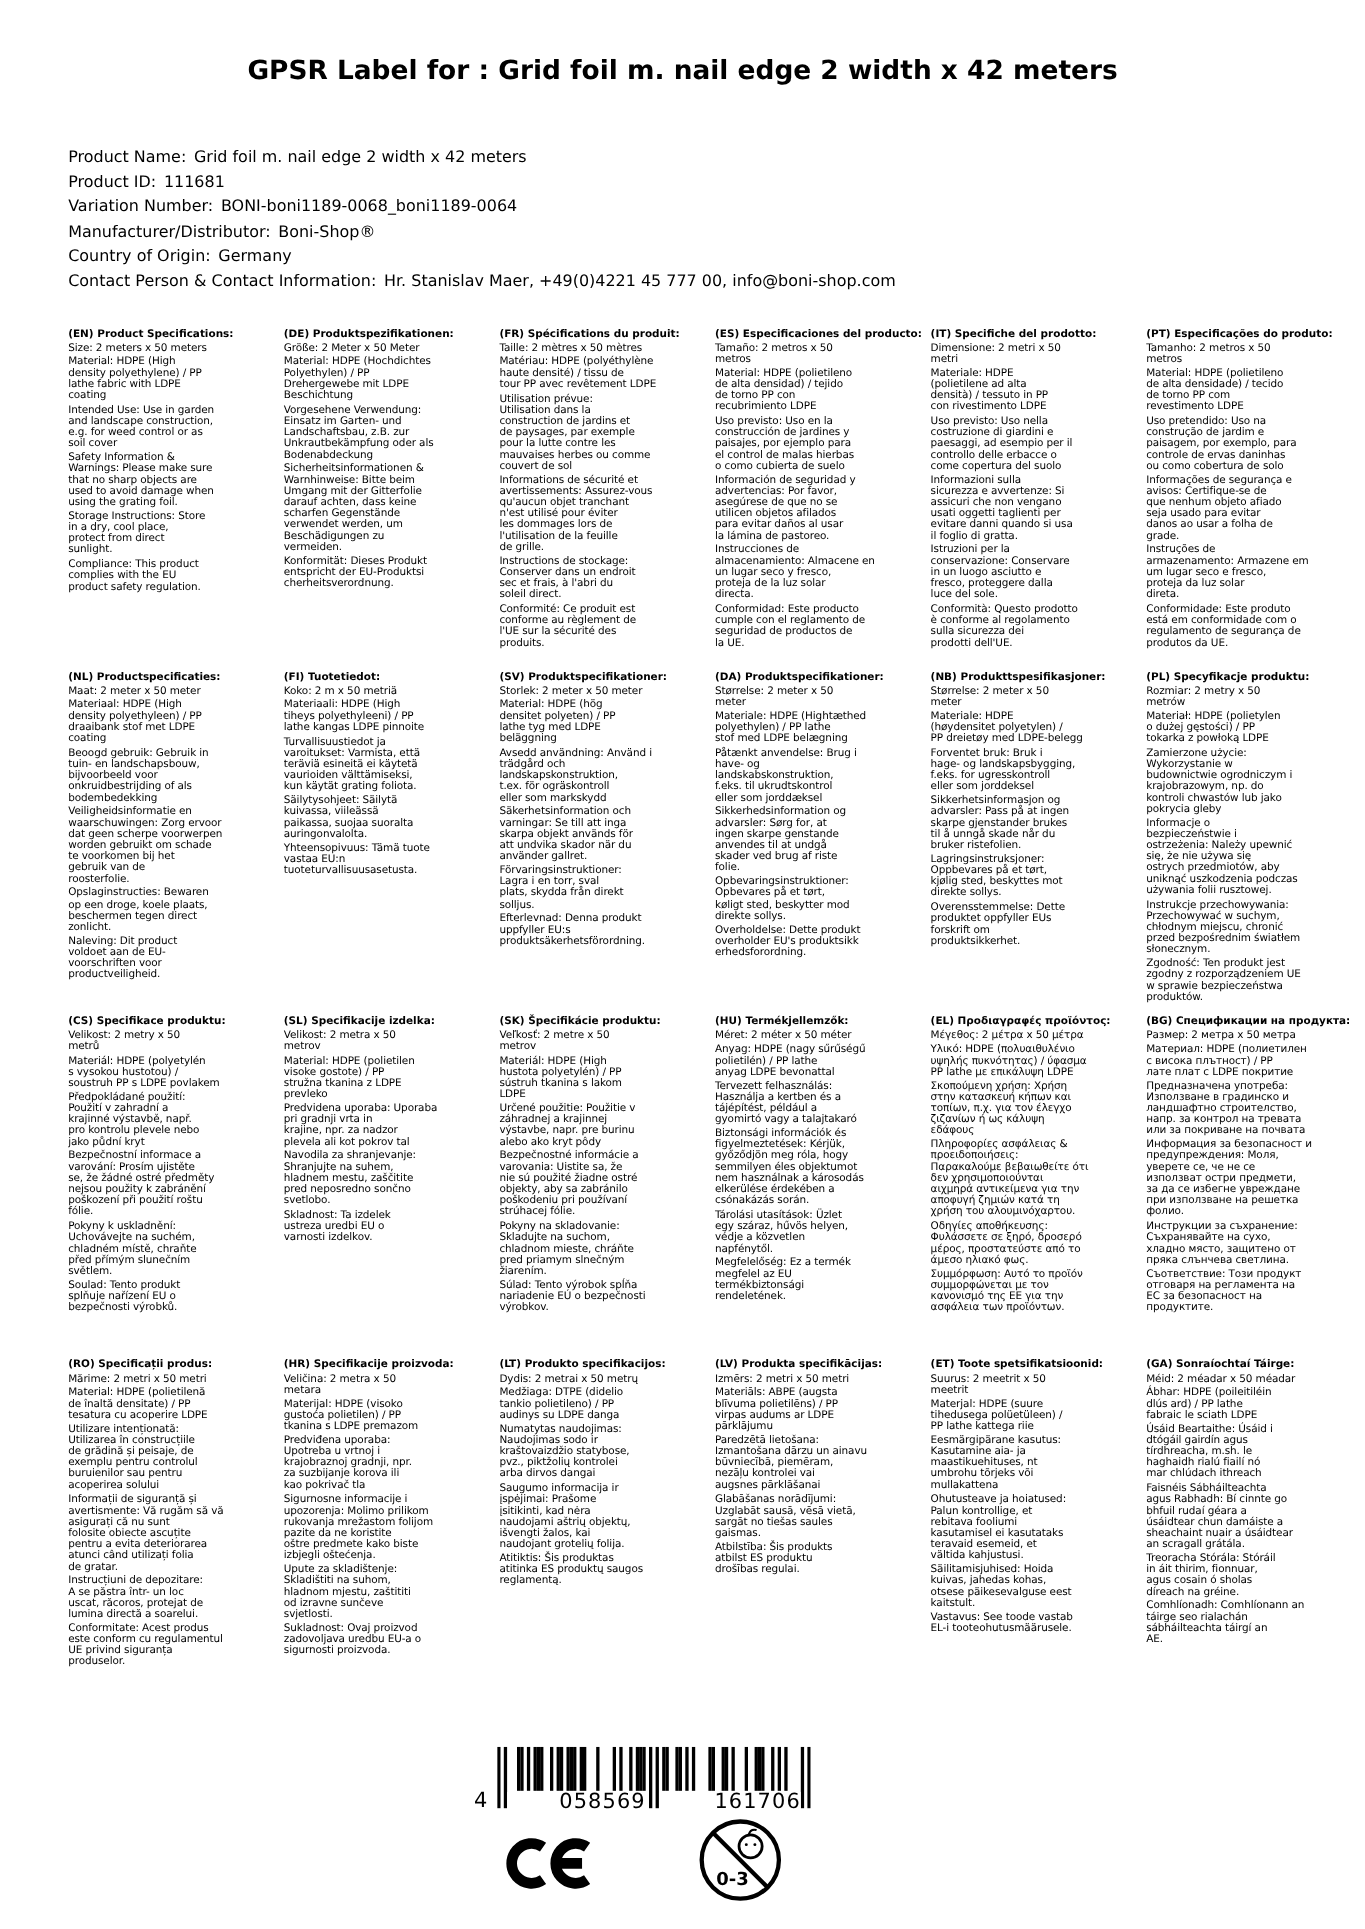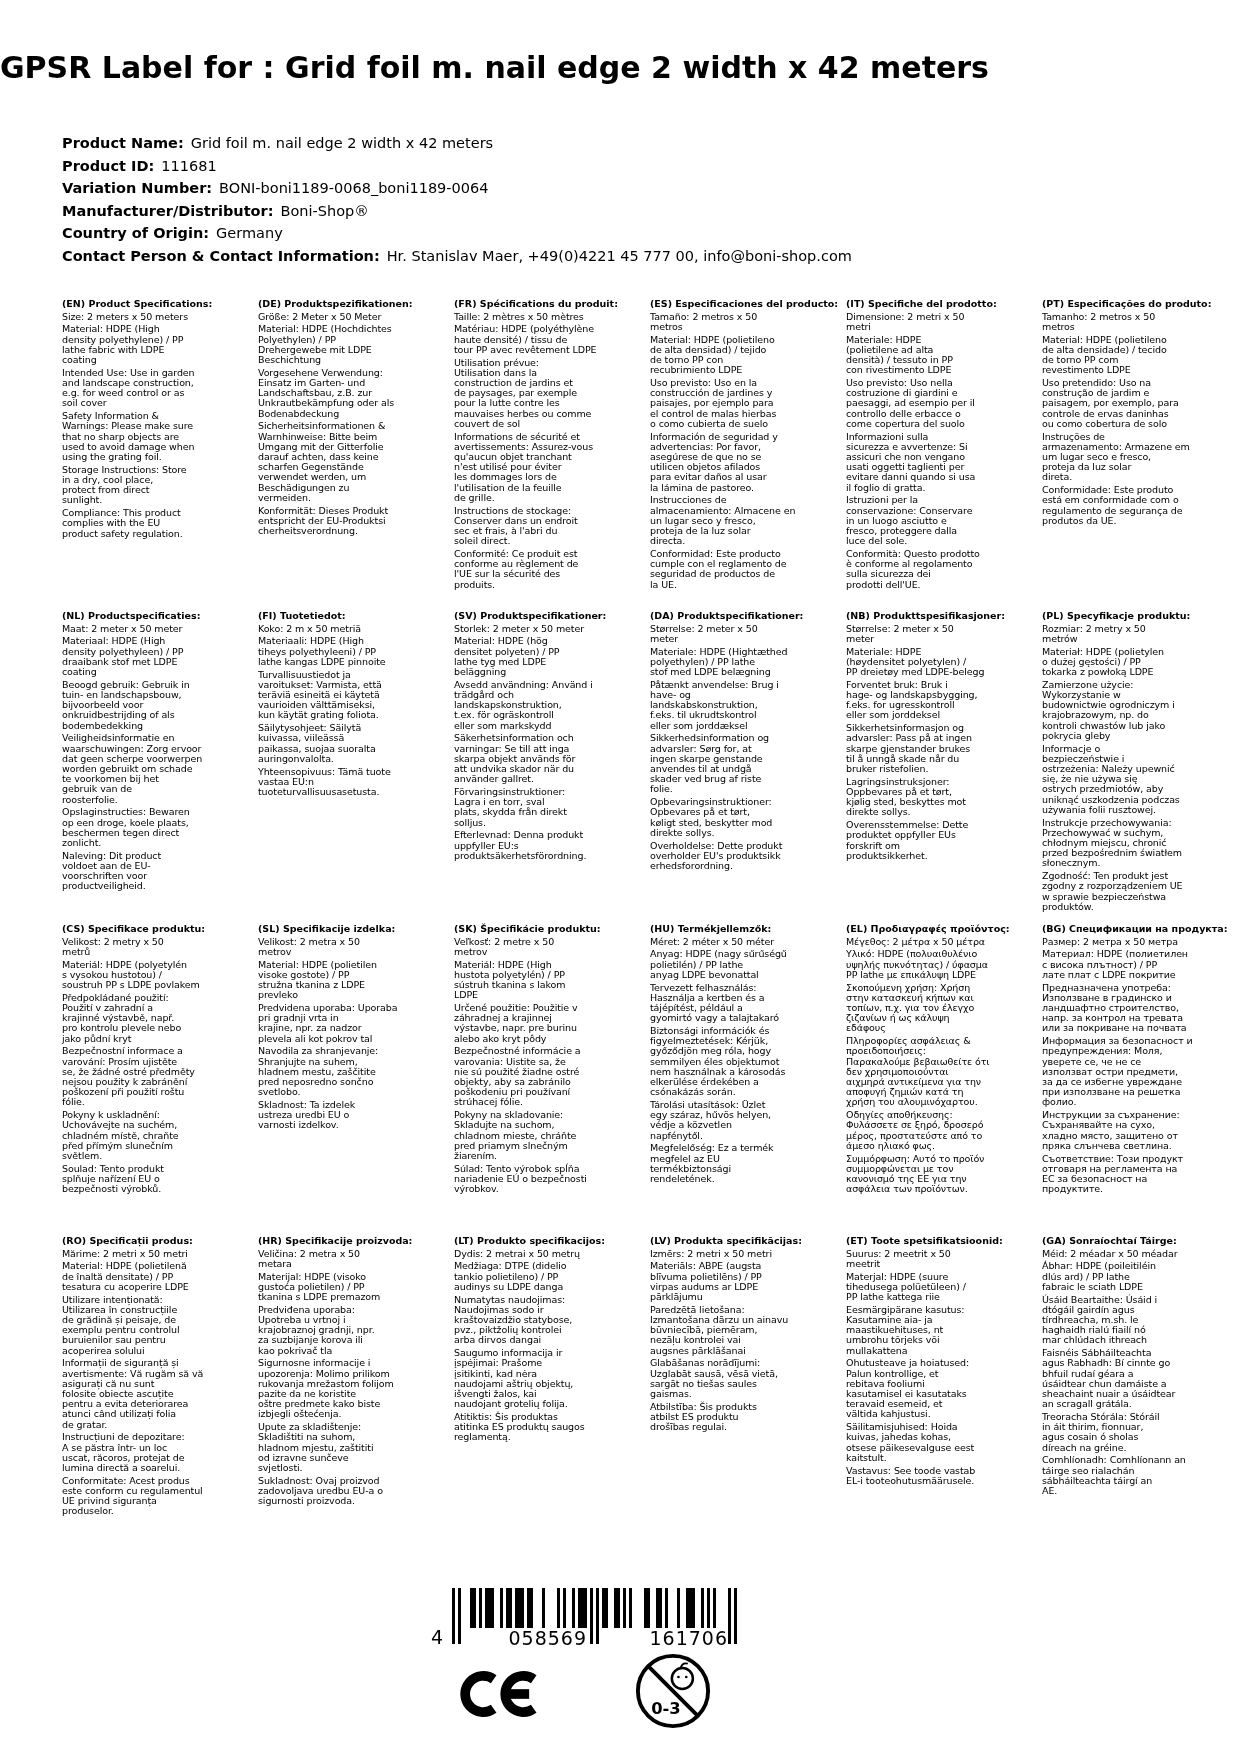--- a/index.html
+++ b/index.html
@@ -4,25 +4,25 @@
 <style>
   * { margin:0; padding:0; box-sizing:border-box; }
   html,body { background:#ffffff; }
   body {
     width:1241px; height:1754px; position:relative;
     color:#000; font-family:"DejaVu Sans","Liberation Sans",sans-serif;
     overflow:hidden;
   }
   .page-title {
     position:absolute; top:50px; left:0; width:100%;
-    text-align:left; font-size:30px; font-weight:bold;
+    text-align:center; font-size:24px; font-weight:bold;
   }
   .product-info { position:absolute; top:132px; left:62px; width:1100px; }
   .info-line { font-size:14.5px; line-height:22.5px; white-space:nowrap; }
-  .info-label { font-weight:bold; margin-right:7px; }
+  .info-label { font-weight:normal; margin-right:7px; }
   .specs-grid {
     position:absolute; top:298px; left:62px; width:1178px;
     display:grid; grid-template-columns:repeat(6,196px);
     grid-template-rows:312px 313px 312px auto;
   }
   .spec { padding-right:10px; overflow:visible; }
   .spec-header {
     font-size:9.5px; font-weight:bold; line-height:11px;
     white-space:nowrap; margin-bottom:1px;
   }
@@ -206,20 +206,26 @@
 metros</p>
         <p class="spec-par">Material: HDPE (polietileno
 de alta densidade) / tecido
 de torno PP com
 revestimento LDPE</p>
         <p class="spec-par">Uso pretendido: Uso na
 construção de jardim e
 paisagem, por exemplo, para
 controle de ervas daninhas
 ou como cobertura de solo</p>
+        <p class="spec-par">Informações de segurança e
+avisos: Certifique-se de
+que nenhum objeto afiado
+seja usado para evitar
+danos ao usar a folha de
+grade.</p>
         <p class="spec-par">Instruções de
 armazenamento: Armazene em
 um lugar seco e fresco,
 proteja da luz solar
 direta.</p>
         <p class="spec-par">Conformidade: Este produto
 está em conformidade com o
 regulamento de segurança de
 produtos da UE.</p>
       </div>

